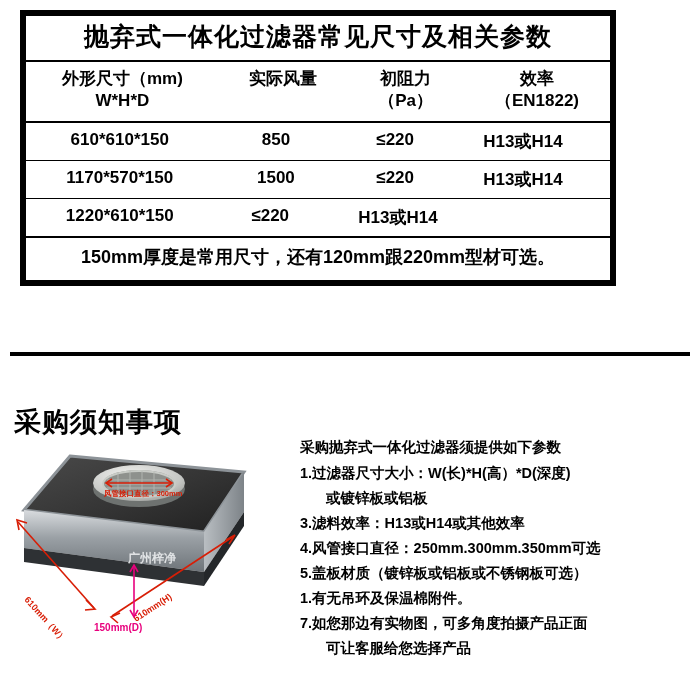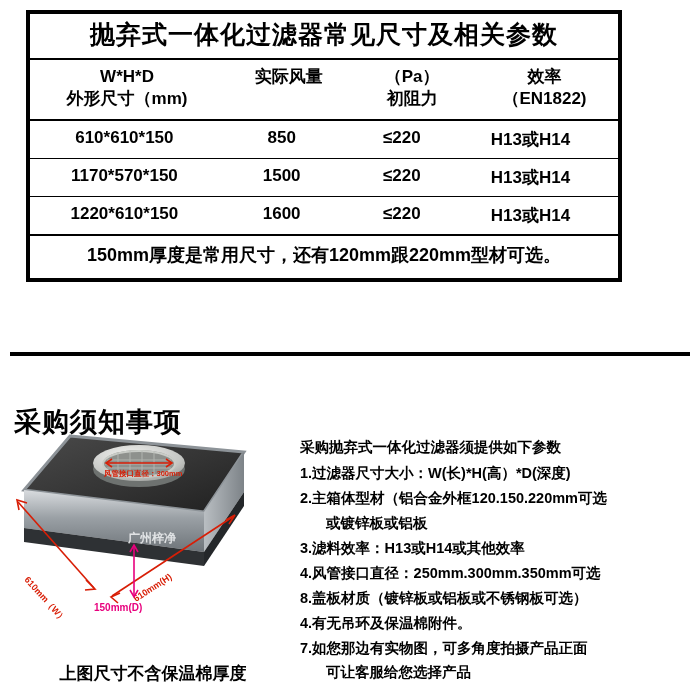--- a/index.html
+++ b/index.html
@@ -16,24 +16,24 @@
   }
   .page {
     position: relative;
     width: 700px;
     height: 700px;
   }
 
   
   .spec-block {
     position: absolute;
-    left: 26px;
+    left: 20px;
     top: 10px;
     width: 596px;
-    border: 4px solid #000000;
+    border: 6px solid #000000;
     box-sizing: border-box;
   }
   .spec-title {
     text-align: center;
     font-weight: bold;
     font-size: 25px;
     letter-spacing: 1px;
     padding: 7px 0 9px 0;
     border-bottom: 2px solid #000;
     line-height: 1.1;
@@ -107,21 +107,21 @@
     text-align: left;
     margin-bottom: 1px;
   }
   .notes .note-line { white-space: nowrap; }
   .notes .indent { display: block; padding-left: 26px; }
 
   
   .photo {
     position: absolute;
     left: 8px;
-    top: 416px;
+    top: 436px;
     width: 286px;
     height: 215px;
   }
   .photo svg { display: block; }
 
   .caption {
     position: absolute;
     left: 8px;
     top: 662px;
     width: 290px;
@@ -133,29 +133,29 @@
 </head>
 <body>
 
 <div class="page">
 
   <div class="spec-block">
     <div class="spec-title">抛弃式一体化过滤器常见尺寸及相关参数</div>
 
     <div class="spec-head">
       <div class="cell c1">
+        <div>外形尺寸（mm)</div>
         <div>W*H*D</div>
-        <div>外形尺寸（mm)</div>
       </div>
       <div class="cell c2">
         <div>实际风量</div>
       </div>
       <div class="cell c3">
+        <div>初阻力</div>
         <div>（Pa）</div>
-        <div>初阻力</div>
       </div>
       <div class="cell c4">
         <div>效率</div>
         <div>（EN1822)</div>
       </div>
     </div>
 
     <div class="spec-row">
       <div class="cell c1">610*610*150</div>
       <div class="cell c2">850</div>
@@ -165,41 +165,39 @@
 
     <div class="spec-row">
       <div class="cell c1">1170*570*150</div>
       <div class="cell c2">1500</div>
       <div class="cell c3">≤220</div>
       <div class="cell c4">H13或H14</div>
     </div>
 
     <div class="spec-row last">
       <div class="cell c1">1220*610*150</div>
-      <div class="cell c2">1600</div>
       <div class="cell c3">≤220</div>
       <div class="cell c4">H13或H14</div>
     </div>
 
     <div class="spec-note">150mm厚度是常用尺寸，还有120mm跟220mm型材可选。</div>
   </div>
 
   <div class="divider"></div>
 
   <div class="purchase-title">采购须知事项</div>
 
   <div class="notes">
     <div class="note-head">采购抛弃式一体化过滤器须提供如下参数</div>
     <div class="note-line">1.过滤器尺寸大小：W(长)*H(高）*D(深度)</div>
-    <div class="note-line">2.主箱体型材（铝合金外框120.150.220mm可选</div>
     <div class="note-line indent">或镀锌板或铝板</div>
     <div class="note-line">3.滤料效率：H13或H14或其他效率</div>
     <div class="note-line">4.风管接口直径：250mm.300mm.350mm可选</div>
-    <div class="note-line">8.盖板材质（镀锌板或铝板或不锈钢板可选）</div>
-    <div class="note-line">4.有无吊环及保温棉附件。</div>
+    <div class="note-line">5.盖板材质（镀锌板或铝板或不锈钢板可选）</div>
+    <div class="note-line">1.有无吊环及保温棉附件。</div>
     <div class="note-line">7.如您那边有实物图，可多角度拍摄产品正面</div>
     <div class="note-line indent">可让客服给您选择产品</div>
   </div>
 
   <div class="photo">
     <svg width="286" height="215" viewBox="0 0 286 215" xmlns="http://www.w3.org/2000/svg">
       <defs>
         <linearGradient id="topFace" x1="0" y1="0" x2="1" y2="1">
           <stop offset="0%" stop-color="#4a4a4a"></stop>
           <stop offset="55%" stop-color="#343434"></stop>
@@ -272,15 +270,14 @@
 
       <g stroke="#e8007d" stroke-width="1.6" fill="none">
         <line x1="126" y1="130" x2="126" y2="180"></line>
         <polyline points="122,136 126,129 130,136"></polyline>
         <polyline points="122,174 126,181 130,174"></polyline>
       </g>
       <text x="86" y="195" font-family="Liberation Sans, sans-serif" font-size="10" font-weight="bold" fill="#e8007d">150mm(D)</text>
     </svg>
   </div>
 
-  <div class="caption">上图尺寸不含保温棉厚度</div>
 
 </div>
 
 </body></html>

